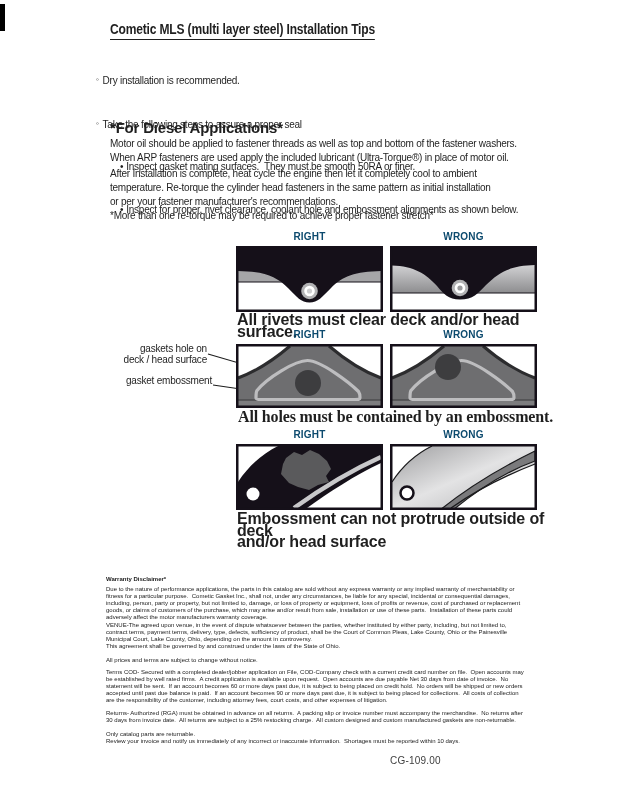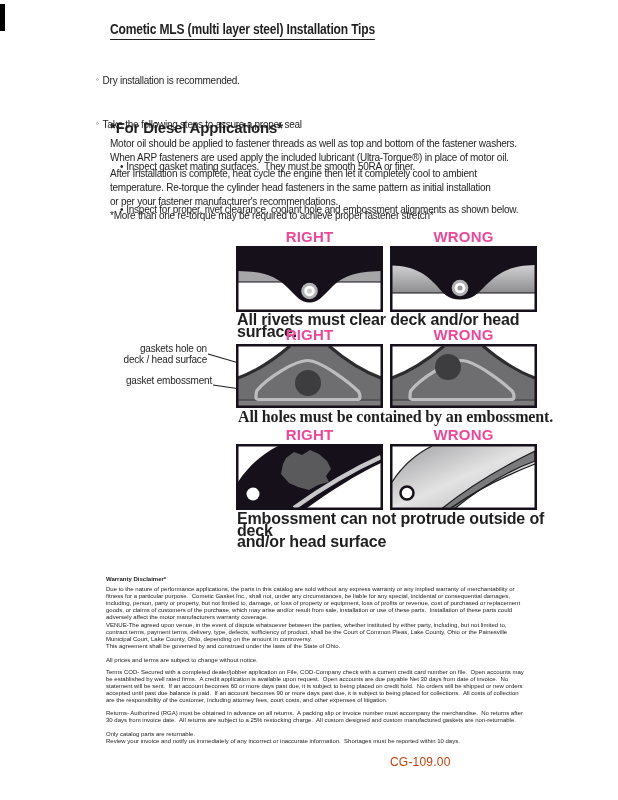--- a/index.html
+++ b/index.html
@@ -15,27 +15,27 @@
     border-bottom:1.6px solid #1f1f1f;padding-bottom:2px;white-space:nowrap;
   }
   .tips{position:absolute;left:96px;top:44px;font-size:10px;letter-spacing:-0.25px;line-height:14.4px;white-space:pre-wrap;width:500px;}
   .tip{white-space:pre-wrap;}
   .tip .m1{font-size:8px;vertical-align:1.5px;margin-right:4px;}
   .tip.lvl2{padding-left:24px;}
   .tip .m2{font-size:10px;margin-right:3px;}
   .h2{position:absolute;font-size:15px;font-weight:bold;letter-spacing:-0.2px;}
   .para{position:absolute;font-size:10px;letter-spacing:-0.25px;line-height:13.8px;white-space:pre-wrap;width:480px;}
   .fig{position:absolute;width:147px;text-align:center;}
-  .fig-h{font-size:15px;font-weight:600;letter-spacing:0.2px;line-height:15px;margin-bottom:2px;color:#ec4899;}
+  .fig-h{font-size:10px;font-weight:600;letter-spacing:0.2px;line-height:15px;margin-bottom:2px;color:#0c4a6e;}
   .fig svg{display:block;}
   .cap{position:absolute;font-size:16px;font-weight:600;letter-spacing:-0.15px;line-height:11.5px;white-space:pre-line;}
   .ptr-label{position:absolute;font-size:10px;letter-spacing:-0.2px;line-height:11px;text-align:right;white-space:pre-line;}
   .fine{position:absolute;left:106px;width:440px;font-size:6px;line-height:6.9px;letter-spacing:0;white-space:pre-wrap;color:#222;}
   .fine-h{font-weight:bold;}
-  .footer-code{position:absolute;left:390px;top:755px;font-size:12px;letter-spacing:0.2px;color:#c2410c;}
+  .footer-code{position:absolute;left:390px;top:755px;font-size:10px;letter-spacing:0.2px;color:#404040;}
 </style>
 </head>
 <body>
 
 <div class="page">
 
   <div class="scan-mark"></div>
 
   <div class="doc-title">Cometic MLS (multi layer steel) Installation Tips</div>
 

